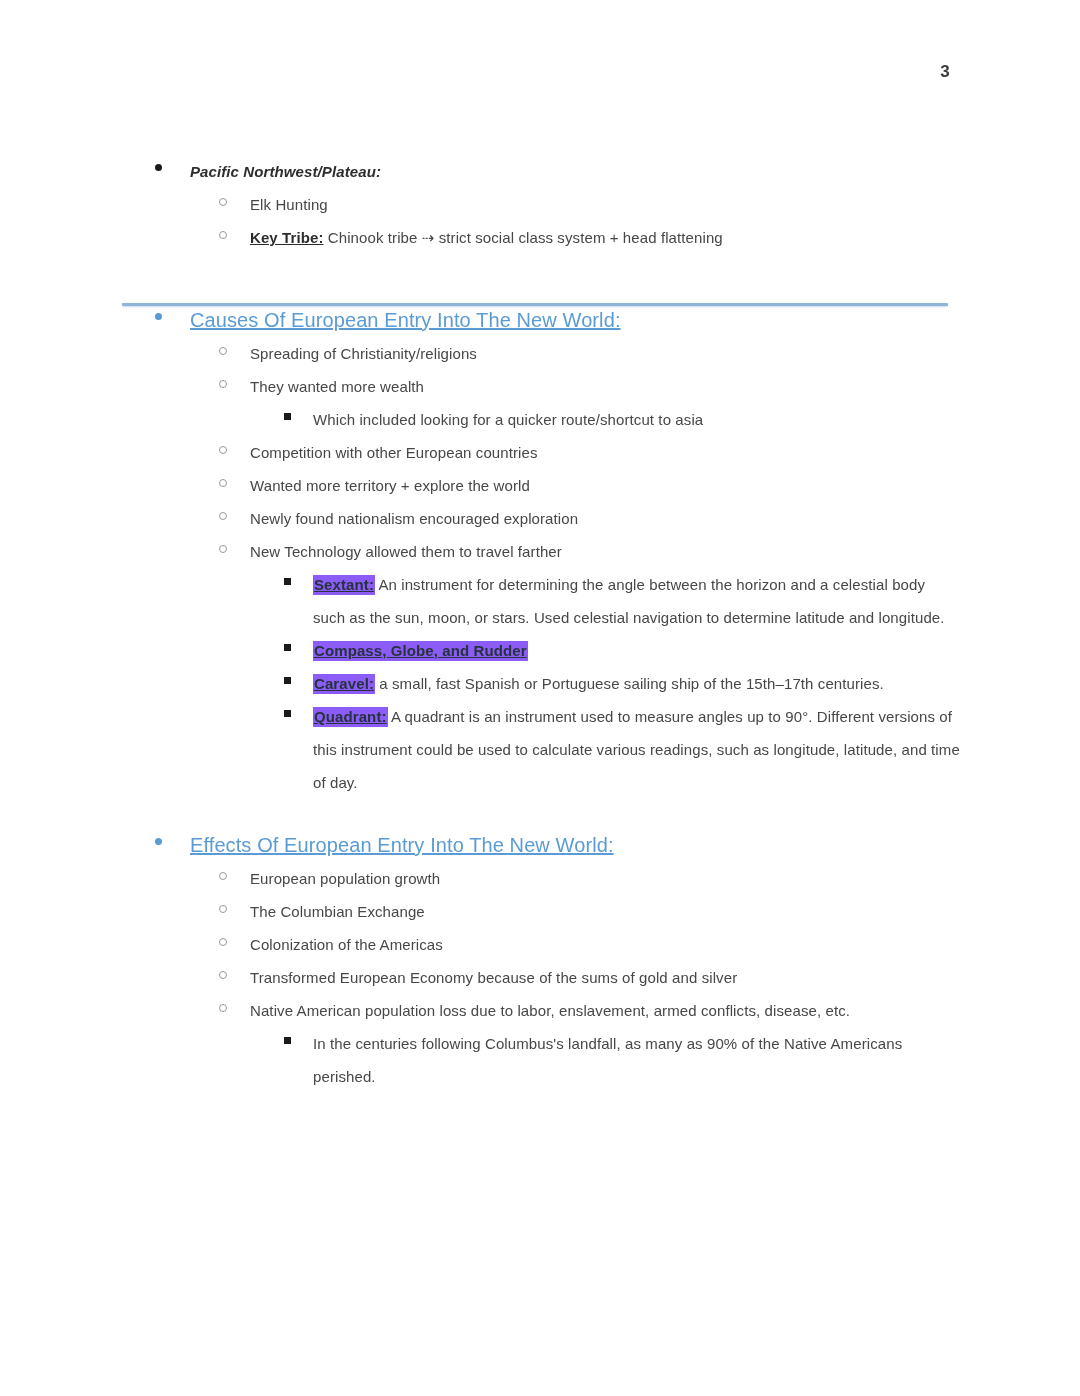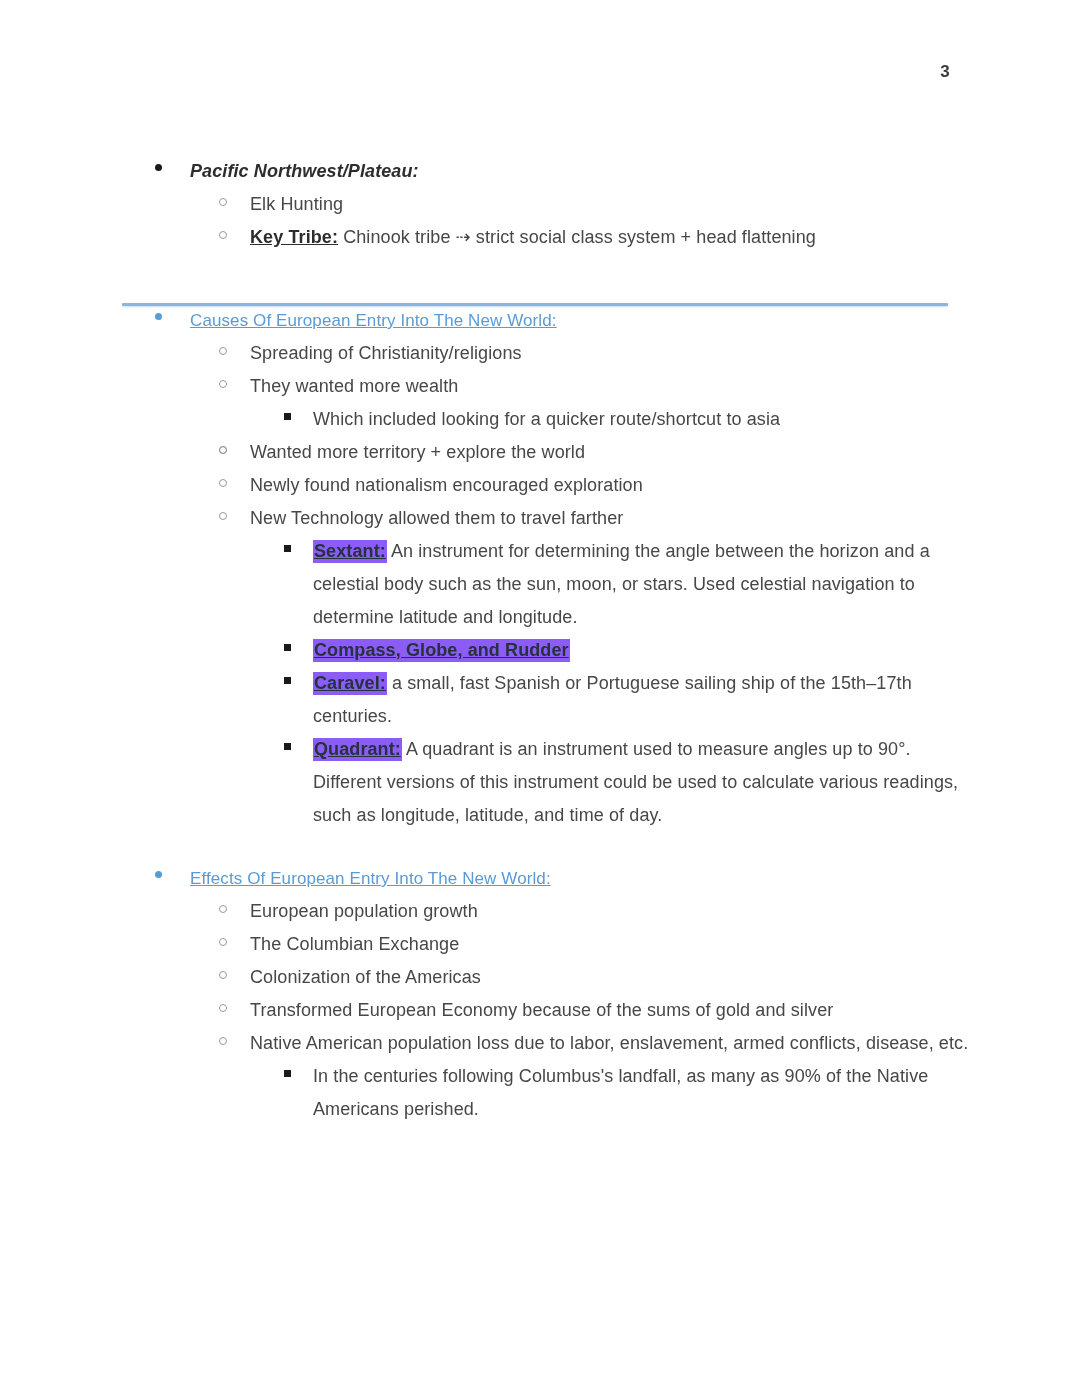--- a/index.html
+++ b/index.html
@@ -86,21 +86,21 @@
   }
   
   .b-square {
     top: 10px;
     width: 7px; height: 7px;
     background: #1a1a1a;
   }
 
   .txt {
     display: block;
-    font-size: 18px;
+    font-size: 15px;
     line-height: 33px;
     color: #474747;
     letter-spacing: 0.1px;
   }
   .txt.wrap { max-width: 648px; }
 
   
   li.item { margin-bottom: 0px; }
   .lvl1 > li.item { margin-bottom: 0px; }
 
@@ -119,21 +119,21 @@
     background: #8b5cf6;
     font-weight: bold;
     text-decoration: underline;
     color: #26323d;
     padding: 1px 1px 2px 1px;
     box-decoration-break: clone;
   }
   .blue-head {
     color: #5b9bd5;
     text-decoration: underline;
-    font-size: 17px;
+    font-size: 20px;
     letter-spacing: 0.1px;
   }
 
   
   .divider {
     position: absolute;
     left: 122px;
     width: 826px;
     height: 3px;
     background: #8eb4da;
@@ -188,20 +188,21 @@
             <ul class="lvl lvl3" style="margin-left:-250px;">
               <li class="item">
                 <span class="bullet b-square"></span>
                 <span class="txt">Which included looking for a quicker route/shortcut to asia</span>
               </li>
             </ul>
           </li>
 
           <li class="item">
             <span class="bullet b-circle"></span>
+            <span class="txt">Competition with other European countries</span>
           </li>
           <li class="item">
             <span class="bullet b-circle"></span>
             <span class="txt">Wanted more territory + explore the world</span>
           </li>
           <li class="item">
             <span class="bullet b-circle"></span>
             <span class="txt">Newly found nationalism encouraged exploration</span>
           </li>
 

